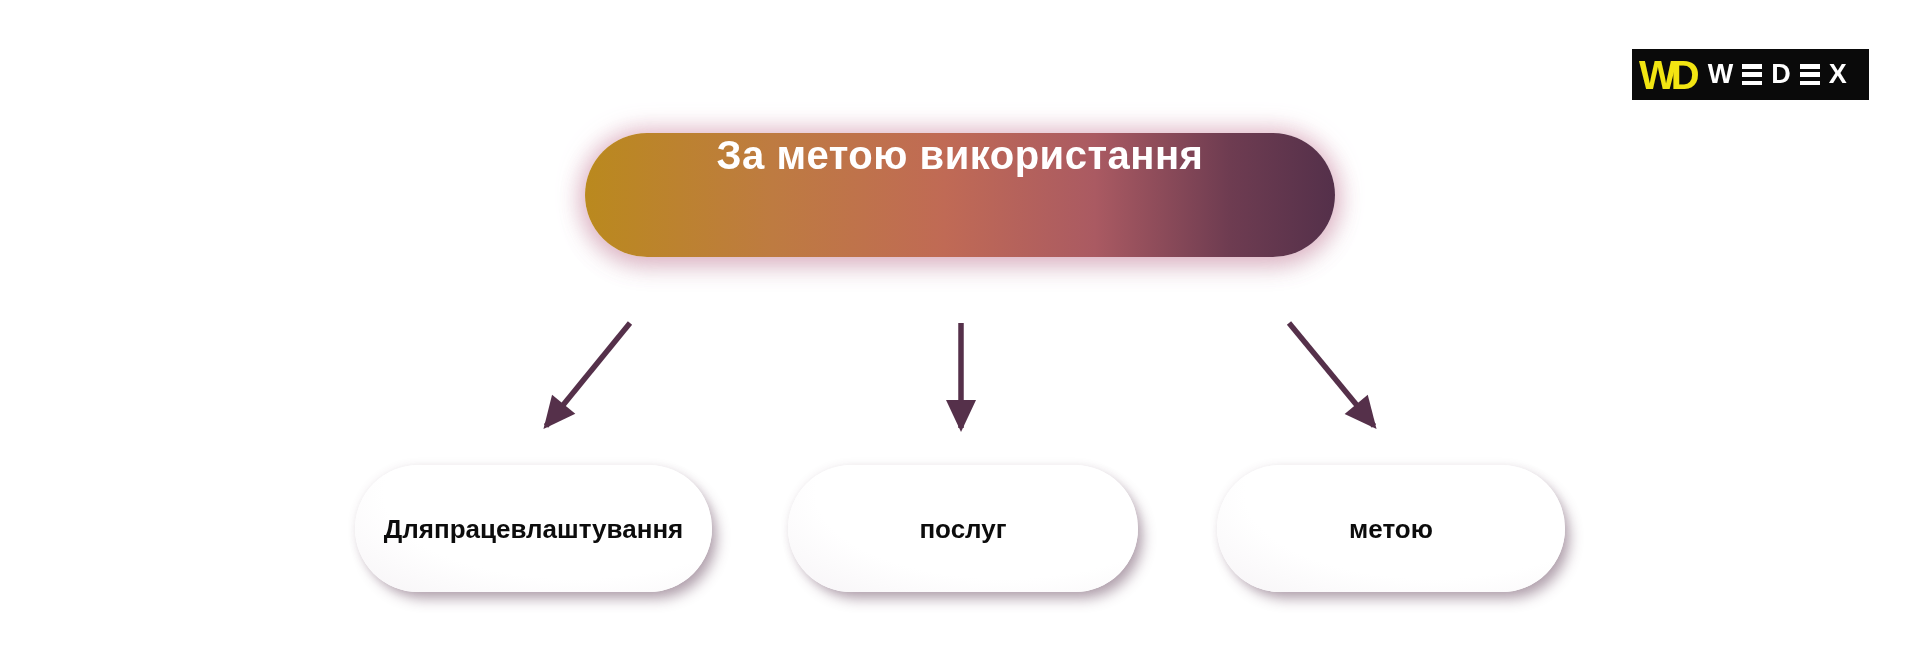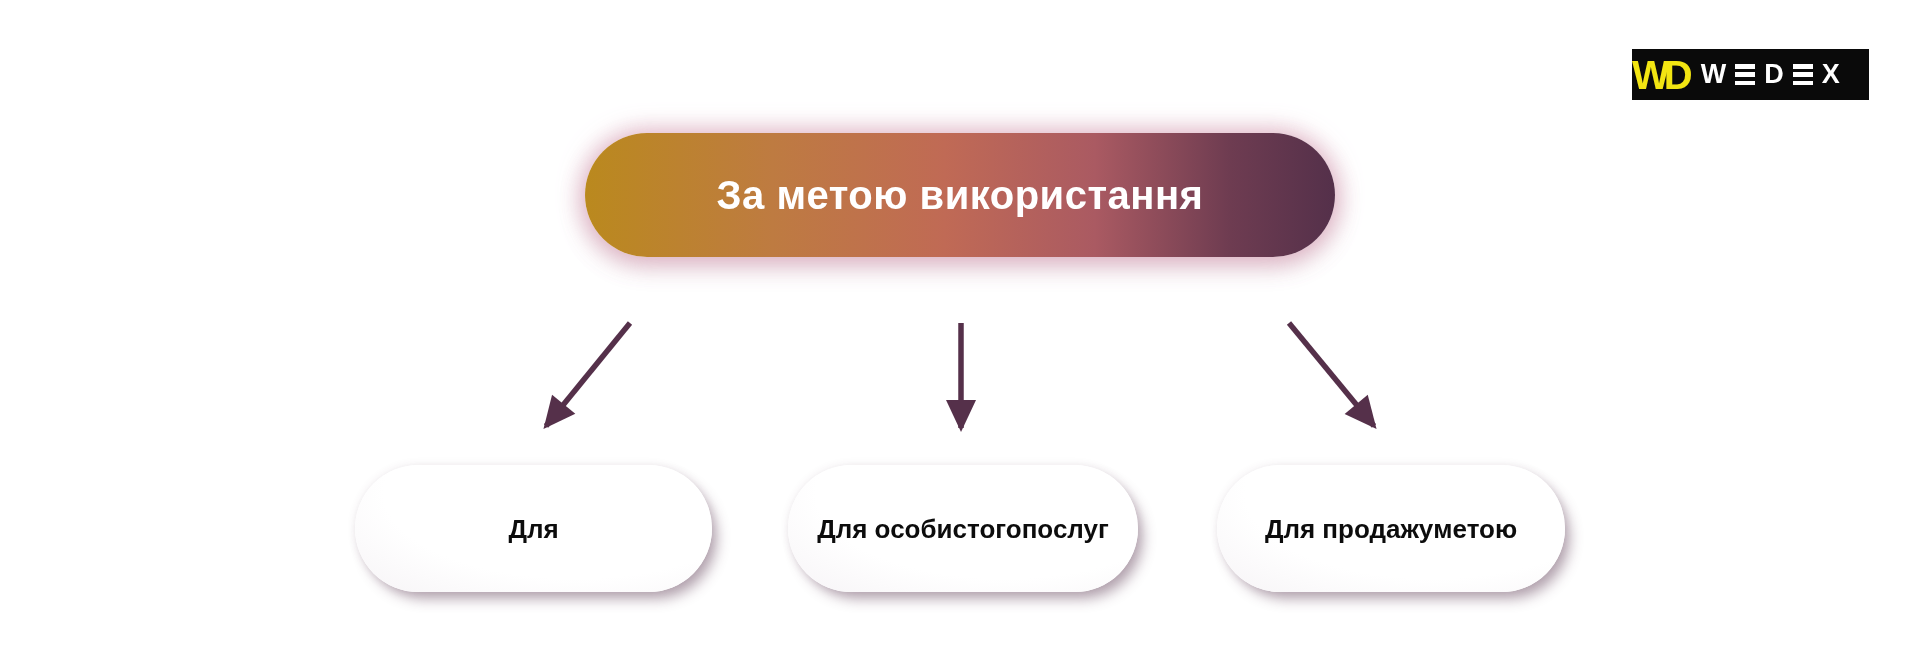--- a/index.html
+++ b/index.html
@@ -15,21 +15,21 @@
   .header-pill {
     position: absolute;
     left: 585px; top: 133px;
     width: 750px; height: 124px;
     border-radius: 62px;
     background: linear-gradient(90deg,
       #BA891E 0%, #BE7B41 25%, #C06A55 48%,
       #AA5A62 68%, #6E3C51 86%, #54304A 100%);
     box-shadow: 0 0 22px 4px rgba(222,170,190,0.75),
                 0 8px 26px rgba(150,80,110,0.30);
-    display: flex; align-items: center; justify-content: center;
+    display: flex; justify-content: center;
   }
   .header-pill .label {
     color: #ffffff;
     font-size: 40px;
     font-weight: 700;
     letter-spacing: 0.5px;
   }
 
   
   .arrows-layer {
@@ -61,20 +61,21 @@
     text-align: center;
   }
 
   
   .logo {
     position: absolute;
     left: 1632px; top: 49px;
     width: 237px; height: 51px;
     background: #0a0a0a;
     display: flex; align-items: center;
+    padding-left: 7px;
   }
   .logo .monogram {
     color: #F2E512;
     font-size: 40px;
     font-weight: 700;
     letter-spacing: -0.15em;
     line-height: 1;
     padding-right: 10px;
   }
   .logo .letters {
@@ -112,27 +113,26 @@
       <polygon points="2,2 34,17 2,32" fill="#55304A"></polygon>
     </marker>
   </defs>
   <line x1="630" y1="323" x2="546" y2="426" stroke="#55304A" stroke-width="5.5" marker-end="url(#ah)"></line>
   <line x1="961" y1="323" x2="961" y2="428" stroke="#55304A" stroke-width="5.5" marker-end="url(#ah)"></line>
   <line x1="1289" y1="323" x2="1374" y2="426" stroke="#55304A" stroke-width="5.5" marker-end="url(#ah)"></line>
 </svg>
 
 <div class="node node-1">
   <span class="line">Для</span>
+  <span class="line">працевлаштування</span>
 </div>
 <div class="node node-2">
-  <span class="line">Для особистого</span>
   <span class="line">послуг</span>
 </div>
 <div class="node node-3">
-  <span class="line">Для продажу</span>
   <span class="line">метою</span>
 </div>
 
 <div class="logo">
   <span class="monogram">WD</span>
   <span class="letters">
     <span class="lt">W</span>
     <span class="e-bars">
         <i></i>
         <i></i>

